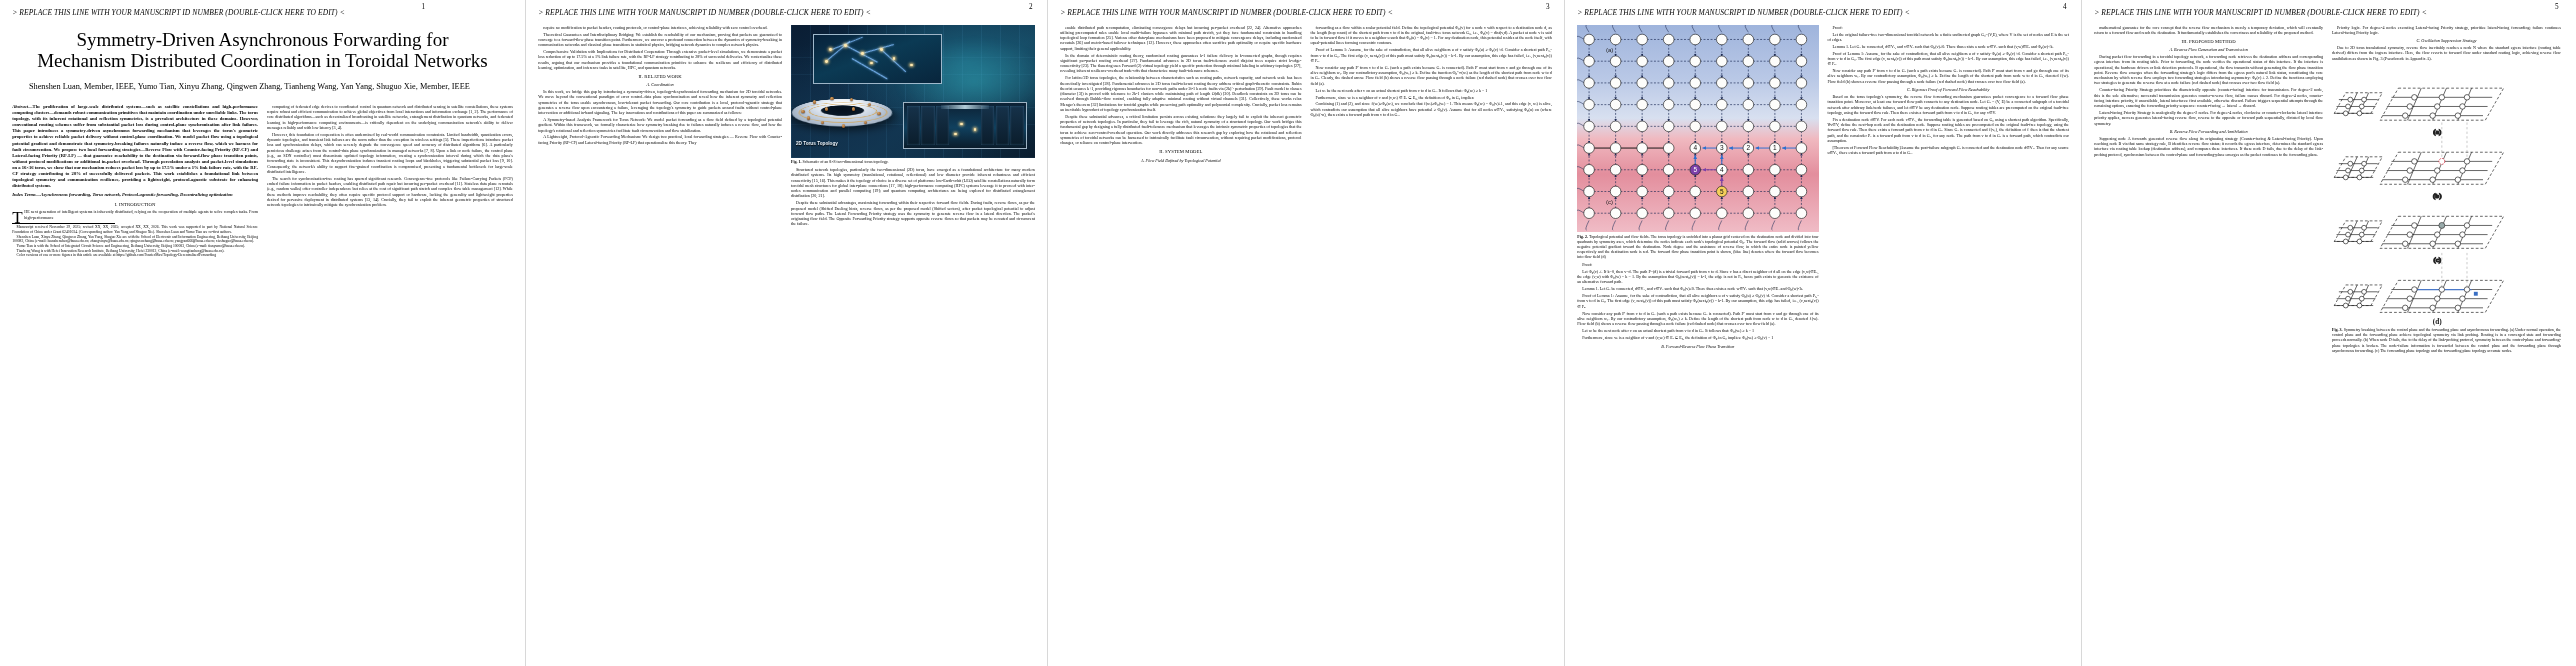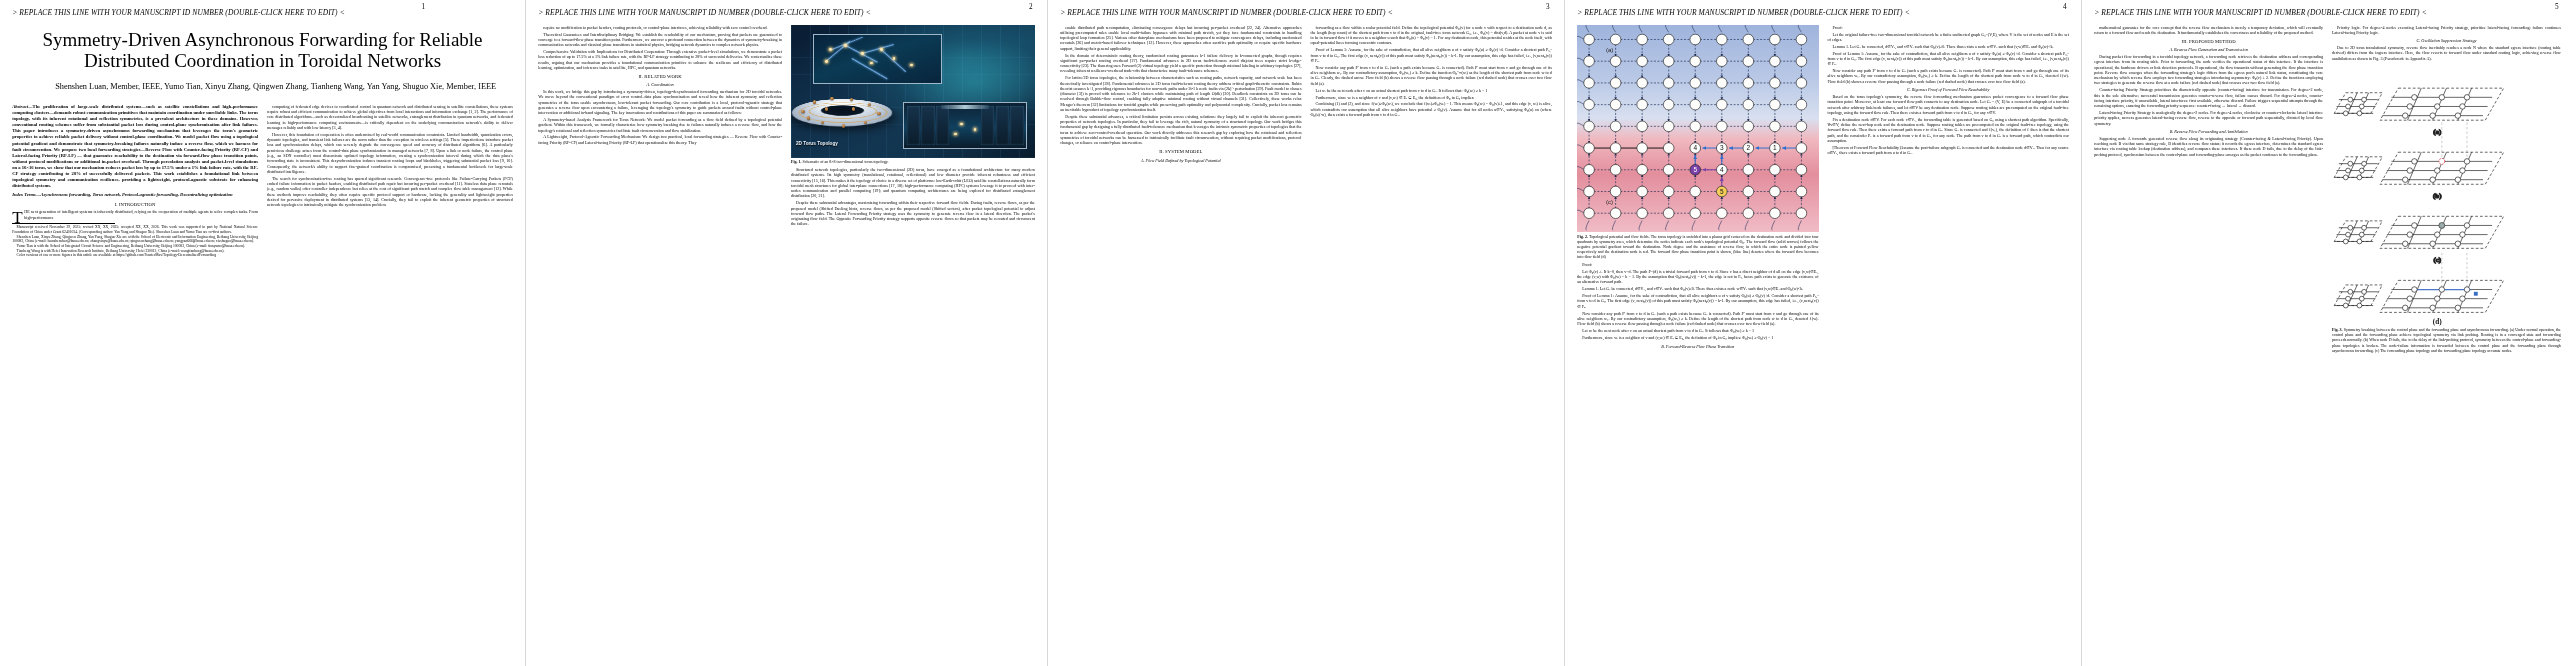--- a/index.html
+++ b/index.html
@@ -31,21 +31,21 @@
   .pgnum{
     position:absolute;top:3.3px;font-size:7.2px;font-family:"Liberation Serif",serif;
   }
   .rule{height:0;border-top:0px solid #000;margin:0 0 3.3px 0;}
 
   h1.title{
     font-size:19px;font-weight:400;text-align:center;line-height:1.12;
     margin:12.2px 22px 0 22px;font-family:"Liberation Serif",serif;
   }
   .authors{
-    text-align:right;font-size:8.3px;margin:9px 16.7px 0 16.7px;line-height:1.35;
+    text-align:left;font-size:8.3px;margin:9px 16.7px 0 16.7px;line-height:1.35;
   }
 
   .cols{
     display:flex;gap:9px;margin-top:7.8px;
   }
   .col{flex:1;min-width:0;}
 
   p.body{
     font-size:4.1px;line-height:1.29;text-align:justify;margin:0 0 1.7px 0;
     hyphens:auto;-webkit-hyphens:auto;
@@ -166,21 +166,21 @@
 </head>
 <body>
 
 <div id="sheet">
 
   <section class="page p1">
     <div class="pgnum" style="right:100px;">1</div>
     <div class="hdrline">&gt; REPLACE THIS LINE WITH YOUR MANUSCRIPT ID NUMBER (DOUBLE-CLICK HERE TO EDIT) &lt;</div>
     <div class="rule"></div>
 
-    <h1 class="title">Symmetry-Driven Asynchronous Forwarding for Reliable Distributed Coordination in Toroidal Networks</h1>
+    <h1 class="title">Symmetry-Driven Asynchronous Forwarding for Mechanism Distributed Coordination in Toroidal Networks</h1>
     <div class="authors">
       <span>Shenshen Luan, Member, IEEE, Yumo Tian, Xinyu Zhang, Qingwen Zhang, Tianheng Wang, Yan Yang, Shuguo Xie, Member, IEEE</span>
     </div>
 
     <div class="cols" style="margin-top:12.2px;">
       <div class="col">
         <p class="abs">
           <span class="lab">Abstract</span>—<span>The proliferation of large-scale distributed systems—such as satellite constellations and high-performance computing clusters—demands robust communication primitives that maintain coordination under unreliable links. The torus topology, with its inherent rotational and reflection symmetries, is a prevalent architecture in these domains. However, conventional routing schemes suffer from substantial packet loss during control-plane synchronization after link failures. This paper introduces a symmetry-driven asynchronous forwarding mechanism that leverages the torus's geometric properties to achieve reliable packet delivery without control-plane coordination. We model packet flow using a topological potential gradient and demonstrate that symmetry-breaking failures naturally induce a reverse flow, which we harness for fault circumvention. We propose two local forwarding strategies—Reverse Flow with Counter-facing Priority (RF-CF) and Lateral-facing Priority (RF-LF) — that guarantee reachability to the destination via forward-flow phase transition points, without protocol modifications or additional in-packet overhead. Through percolation analysis and packet-level simulations on a 16×16 torus, we show that our mechanism reduces packet loss by up to 17.5% under a 1% link failure rate, with the RF-CF strategy contributing to 28% of successfully delivered packets. This work establishes a foundational link between topological symmetry and communication resilience, providing a lightweight, protocol-agnostic substrate for enhancing distributed systems.</span>
         </p>
         <p class="idx">

